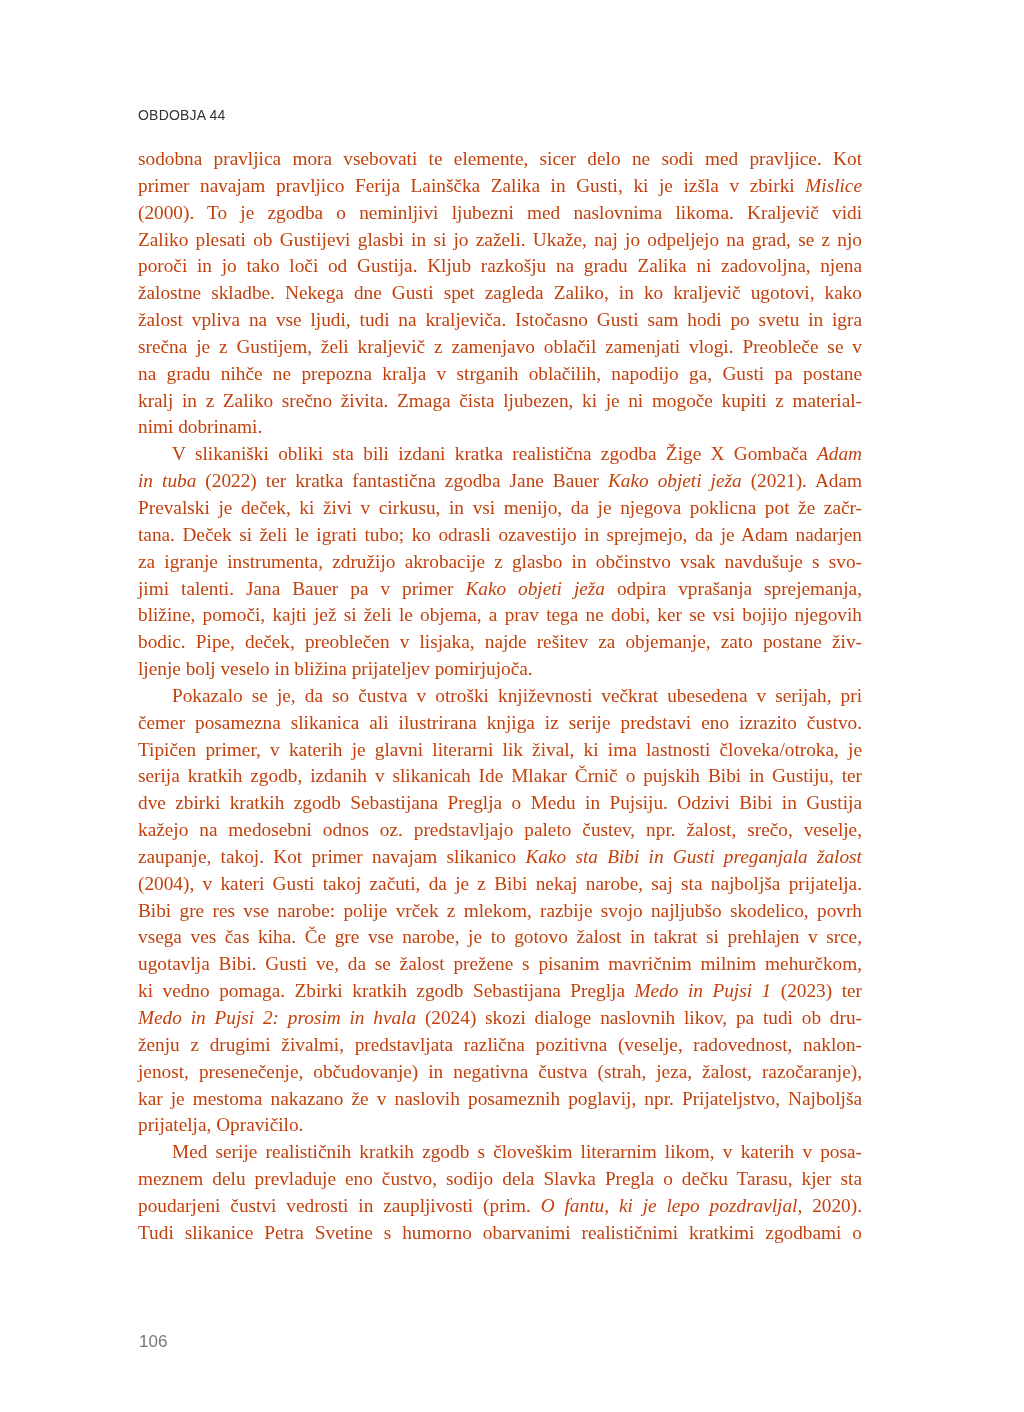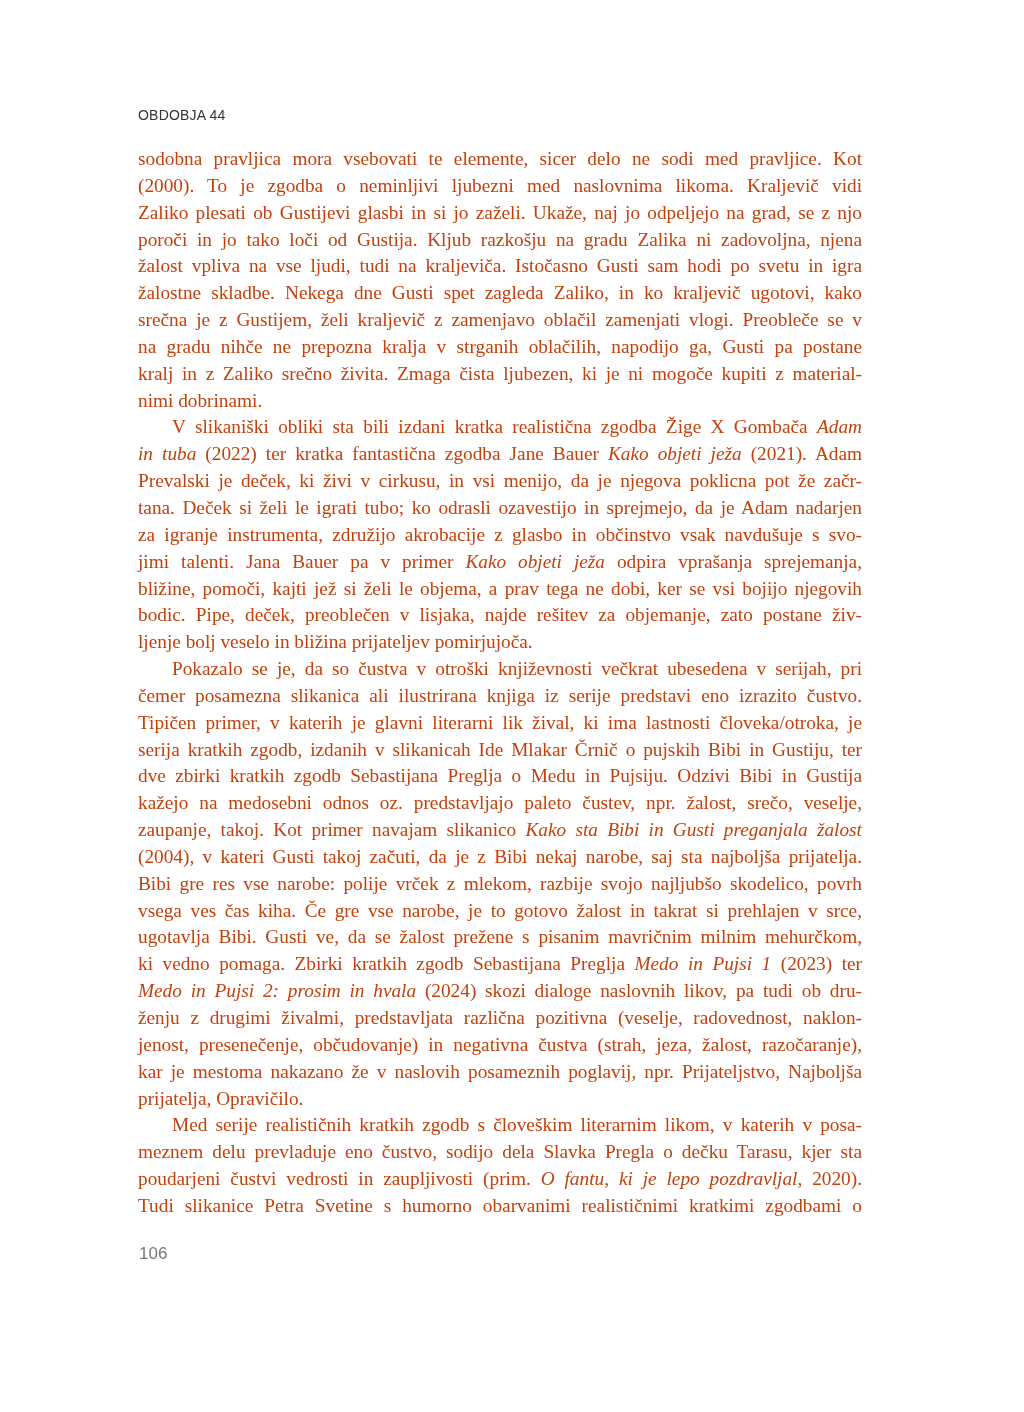--- a/index.html
+++ b/index.html
@@ -17,36 +17,37 @@
     }
     .line {
       display: block; white-space: nowrap;
       text-align: justify; text-align-last: justify;
       height: 26.85px; overflow: visible;
     }
     .line.last { text-align-last: left; }
     .line.indent { padding-left: 34px; }
     .line i { font-style: italic; }
     .page-number {
-      position: absolute; left: 139px; top: 1244px;
+      position: absolute; left: 139px; top: 1332px;
       font-family: "Liberation Sans", sans-serif; font-size: 17px; color: #777777;
     }
   </style>
 </head>
 <body>
 
 <div class="page">
   <div class="running-head">OBDOBJA 44</div>
   <div class="body-text" id="body-text">
       <div class="line"><span>sodobna pravljica mora vsebovati te elemente, sicer delo ne sodi med pravljice. Kot</span></div>
+      <div class="line"><span>primer navajam pravljico Ferija Lainščka Zalika in Gusti, ki je izšla v zbirki </span><i>Mislice</i></div>
       <div class="line"><span>(2000). To je zgodba o neminljivi ljubezni med naslovnima likoma. Kraljevič vidi</span></div>
       <div class="line"><span>Zaliko plesati ob Gustijevi glasbi in si jo zaželi. Ukaže, naj jo odpeljejo na grad, se z njo</span></div>
       <div class="line"><span>poroči in jo tako loči od Gustija. Kljub razkošju na gradu Zalika ni zadovoljna, njena</span></div>
+      <div class="line"><span>žalostne skladbe. Nekega dne Gusti spet zagleda Zaliko, in ko kraljevič ugotovi, kako</span></div>
       <div class="line"><span>žalost vpliva na vse ljudi, tudi na kraljeviča. Istočasno Gusti sam hodi po svetu in igra</span></div>
-      <div class="line"><span>žalostne skladbe. Nekega dne Gusti spet zagleda Zaliko, in ko kraljevič ugotovi, kako</span></div>
       <div class="line"><span>srečna je z Gustijem, želi kraljevič z zamenjavo oblačil zamenjati vlogi. Preobleče se v</span></div>
       <div class="line"><span>na gradu nihče ne prepozna kralja v strganih oblačilih, napodijo ga, Gusti pa postane</span></div>
       <div class="line"><span>kralj in z Zaliko srečno živita. Zmaga čista ljubezen, ki je ni mogoče kupiti z material-</span></div>
       <div class="line last"><span>nimi dobrinami.</span></div>
       <div class="line indent"><span>V slikaniški obliki sta bili izdani kratka realistična zgodba Žige X Gombača </span><i>Adam</i></div>
       <div class="line"><i>in tuba</i><span> (2022) ter kratka fantastična zgodba Jane Bauer </span><i>Kako objeti ježa</i><span> (2021). Adam</span></div>
       <div class="line"><span>Prevalski je deček, ki živi v cirkusu, in vsi menijo, da je njegova poklicna pot že začr-</span></div>
       <div class="line"><span>tana. Deček si želi le igrati tubo; ko odrasli ozavestijo in sprejmejo, da je Adam nadarjen</span></div>
       <div class="line"><span>za igranje instrumenta, združijo akrobacije z glasbo in občinstvo vsak navdušuje s svo-</span></div>
       <div class="line"><span>jimi talenti. Jana Bauer pa v primer </span><i>Kako objeti ježa</i><span> odpira vprašanja sprejemanja,</span></div>

